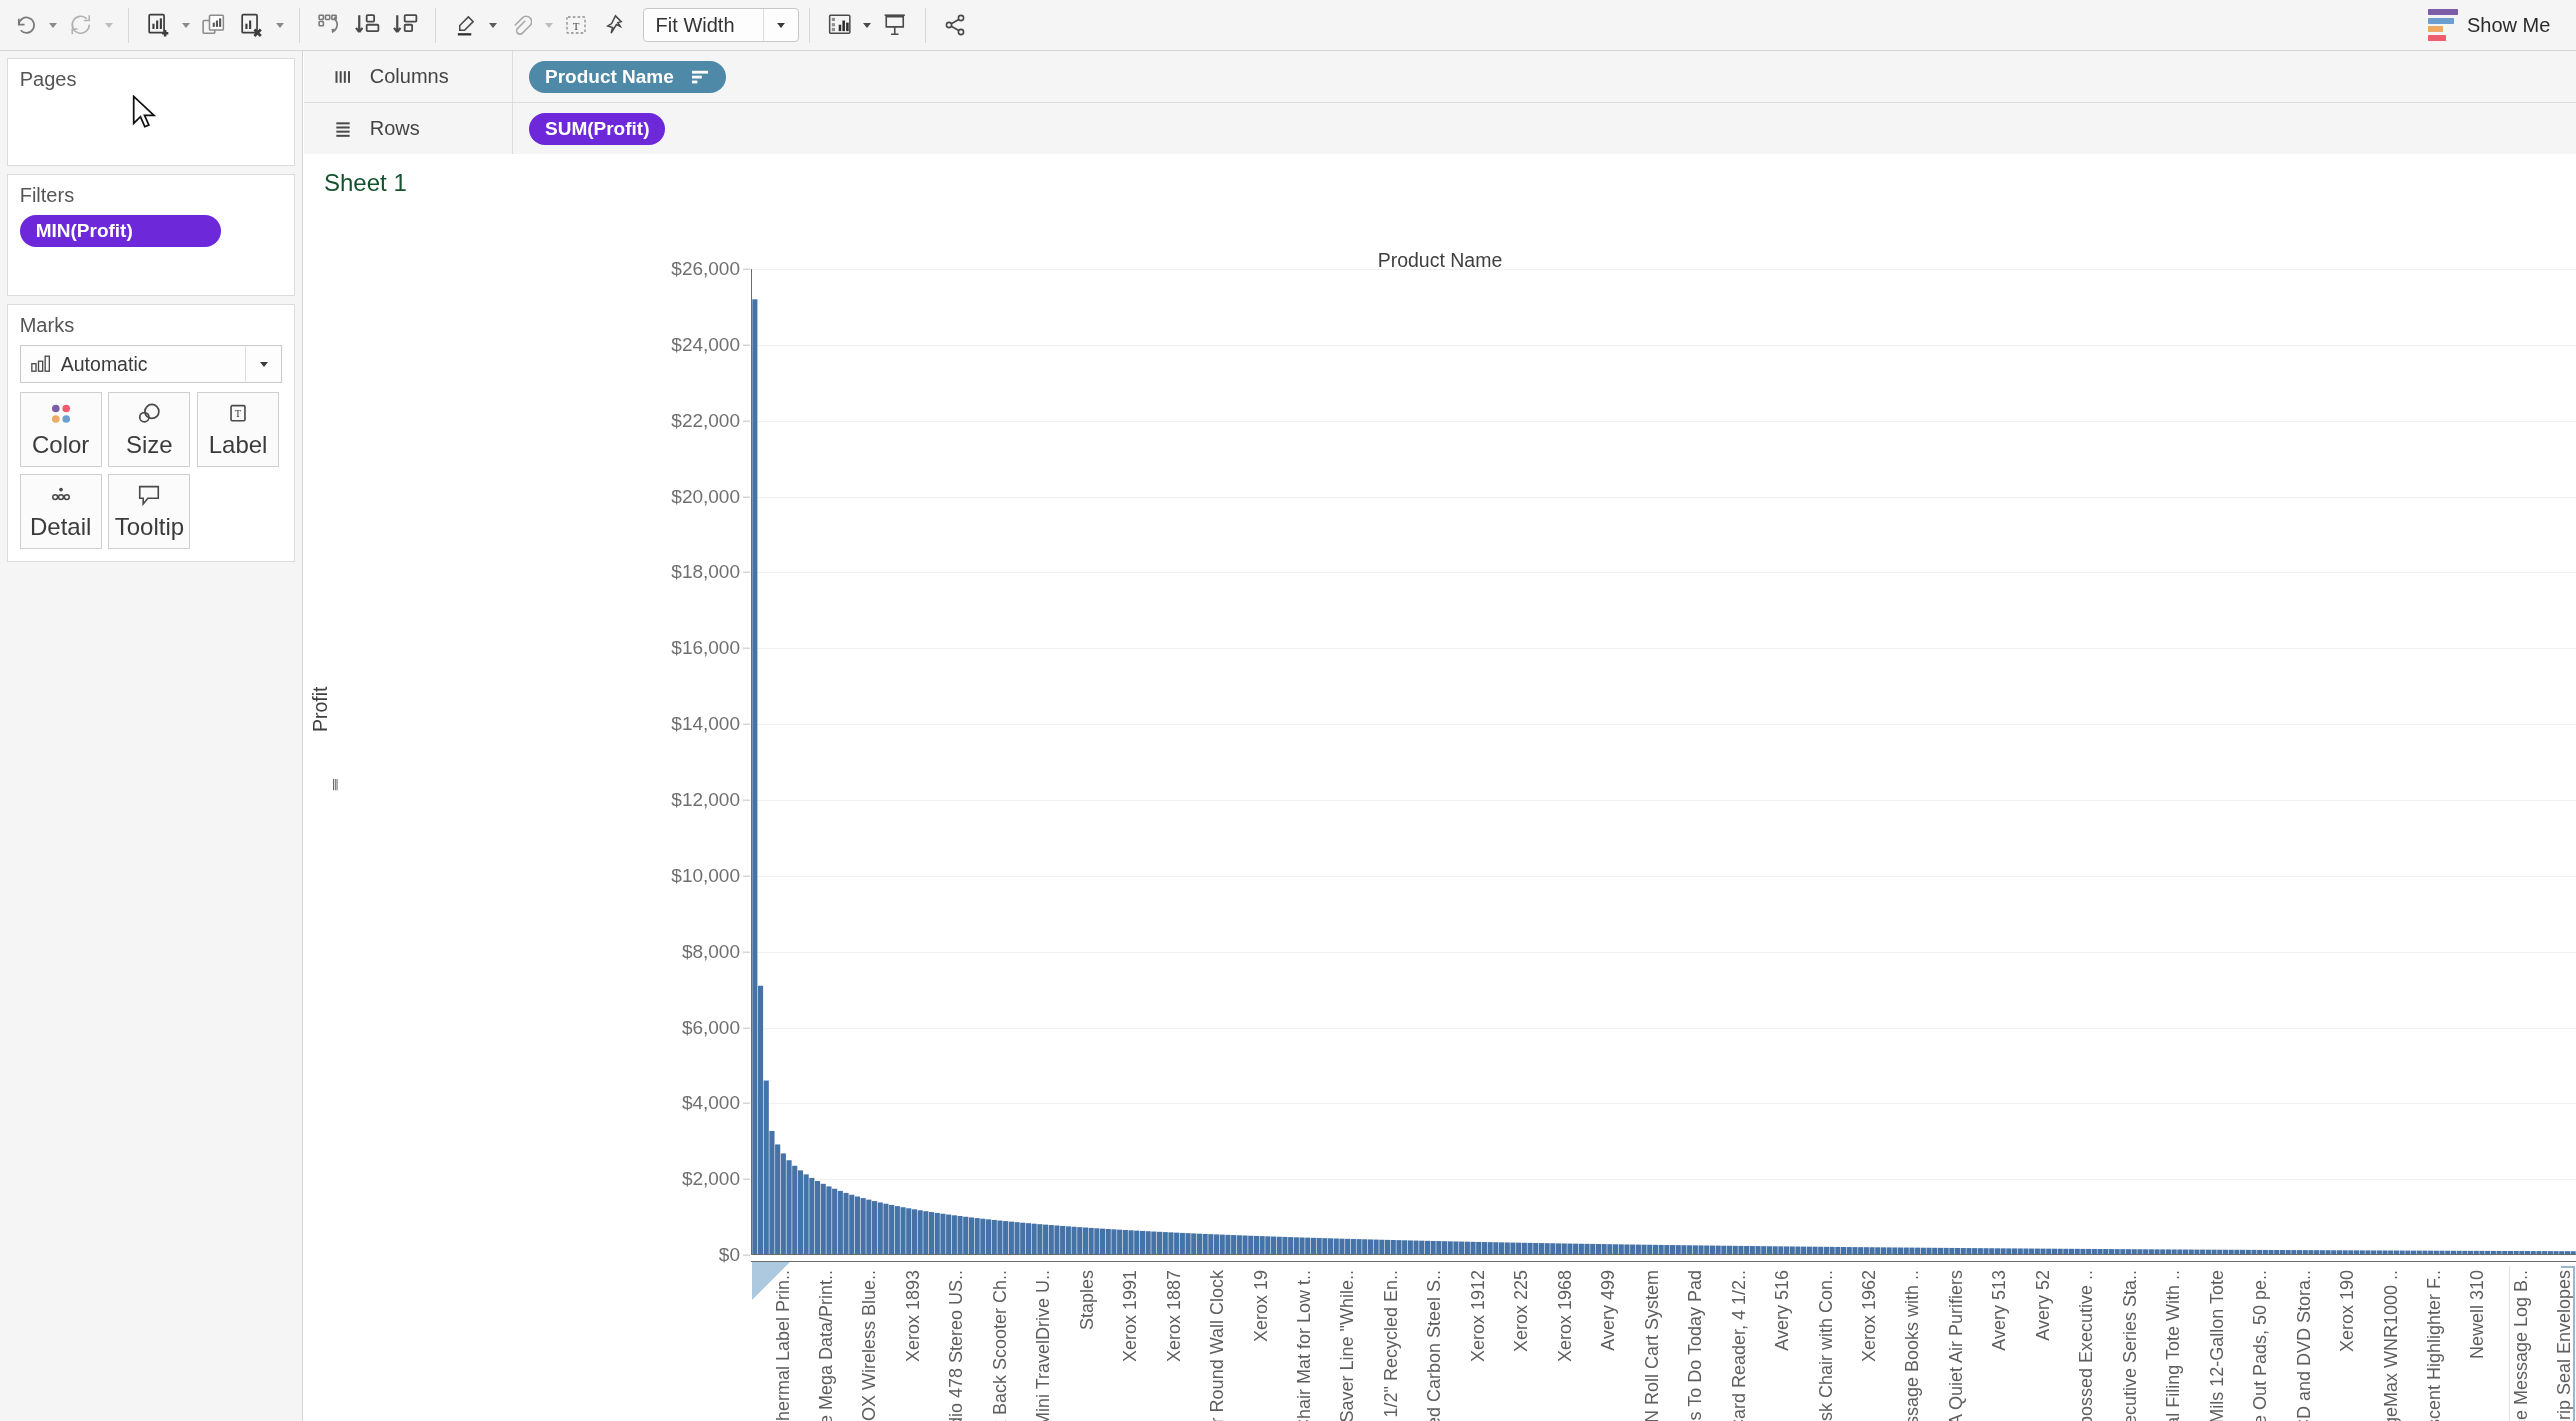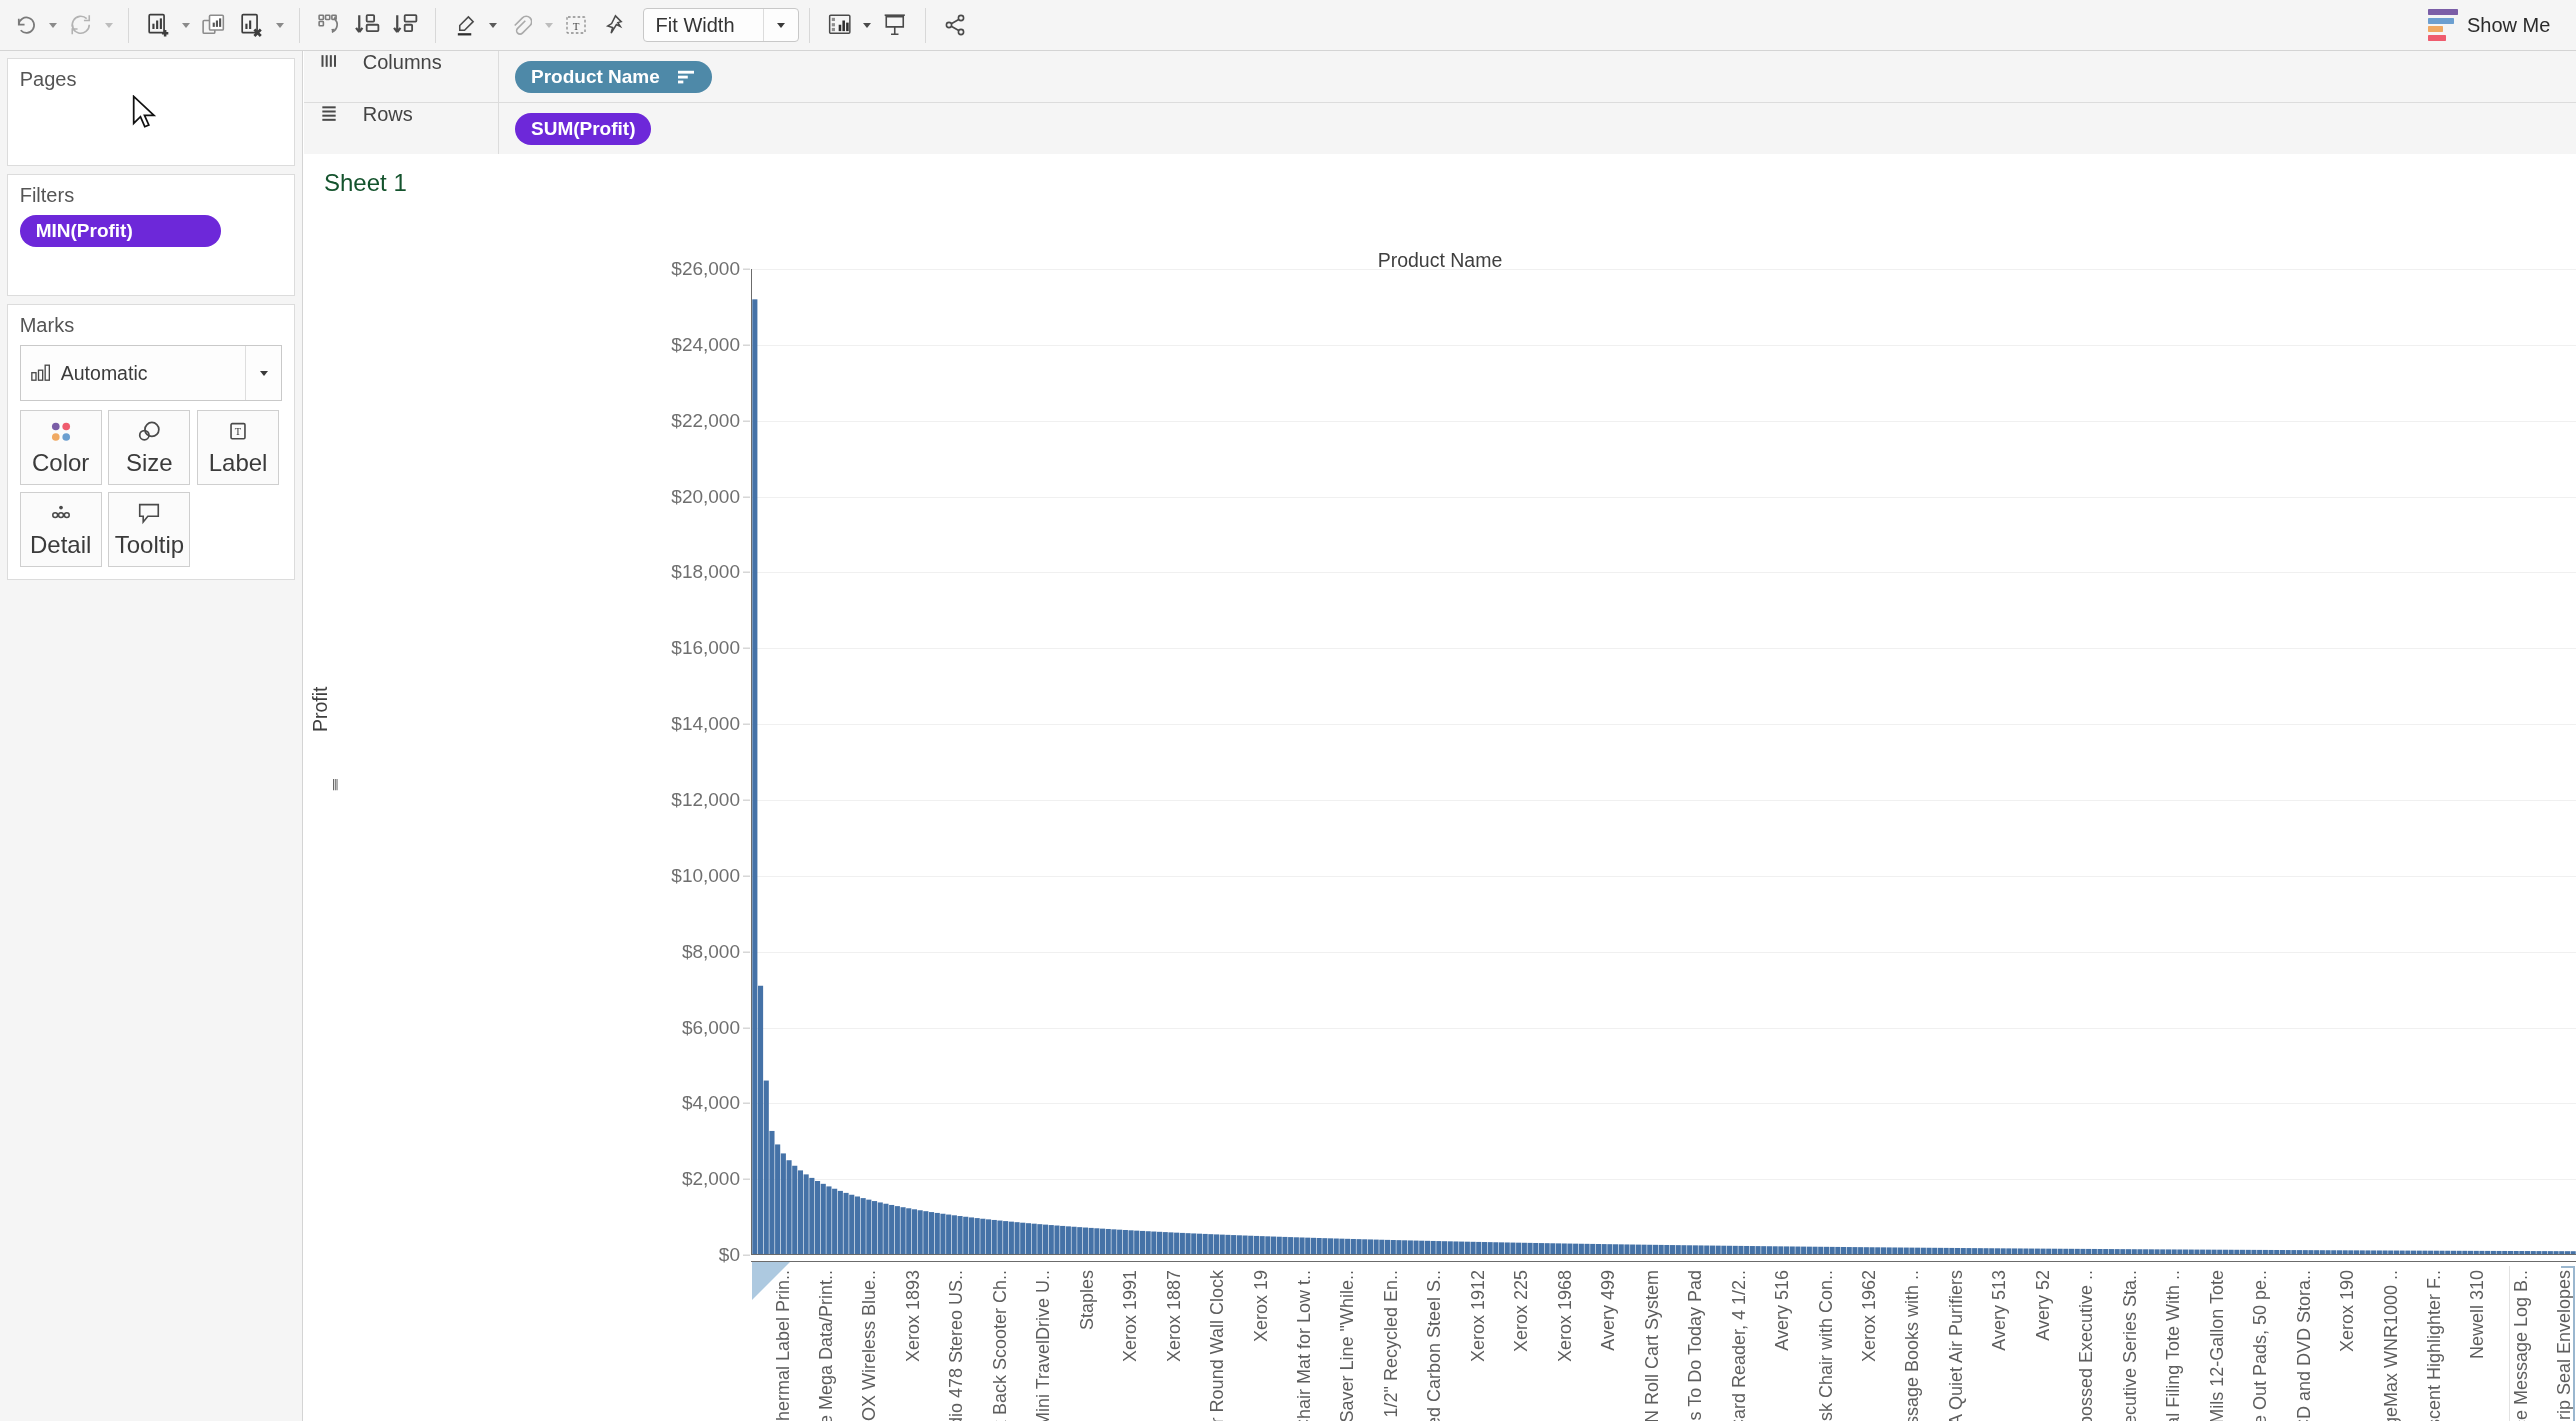--- a/index.html
+++ b/index.html
@@ -96,21 +96,21 @@
     padding: 0 16px; white-space: nowrap;
     cursor: pointer; user-select: none;
   }
   .pill-green { background: #6d28d9; }
   .pill-blue  { background: #4e89a8; }
   .pill-wide  { min-width: 201px; }
 
   
   .marks-select {
     display: flex; align-items: center;
-    height: 56px; border: 0.7px solid #c9c9c9;
+    height: 38px; border: 0.7px solid #c9c9c9;
     background: #fdfdfd; margin-bottom: 9.4px;
     cursor: pointer;
   }
   .marks-icon { padding: 0 9.4px 0 10.7px; display: flex; align-items: flex-end; }
   .marks-name { flex: 1; font-size: 19.5px; color: #3b3b3b; }
   .marks-arrow {
     width: 36px; height: 100%;
     border-left: 0.7px solid #dedede;
     display: flex; align-items: center; justify-content: center;
   }
@@ -129,23 +129,24 @@
     position: absolute; left: 304px;
     height: 52px; width: 2272px;
     background: #f5f5f5;
     border-bottom: 0.7px solid #dcdcdc;
     display: flex; align-items: center;
   }
   #shelf-columns { top: 51px; }
   #shelf-rows    { top: 103px; }
   .shelf-label-box {
     width: 195px; height: 100%;
-    display: flex; align-items: flex-start; gap: 24px;
+    display: flex; align-items: center; gap: 17px;
     padding-left: 14.8px;
     border-right: 0.7px solid #dcdcdc;
+    margin-left: 14px;
   }
   .shelf-label { font-size: 20px; color: #444444; }
   .shelf-drop { flex: 1; height: 100%; display: flex; align-items: center; padding-left: 16px; }
 
   
   .view {
     position: absolute; top: 154px; left: 304px;
     width: 2272px; height: 1267px;
     background: #ffffff;
   }

